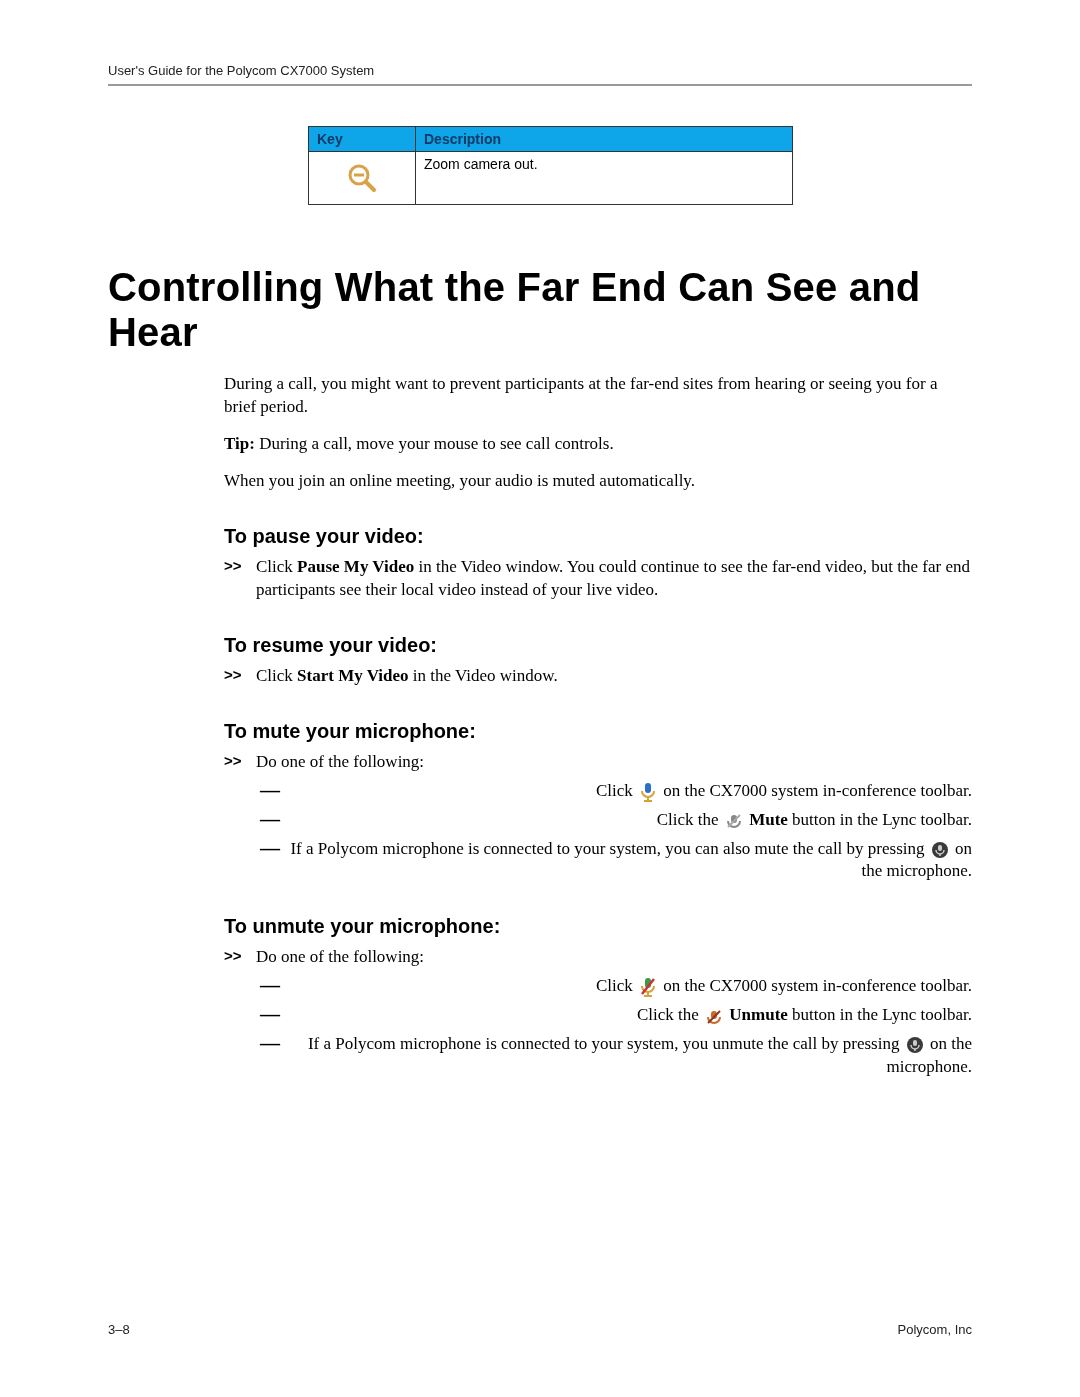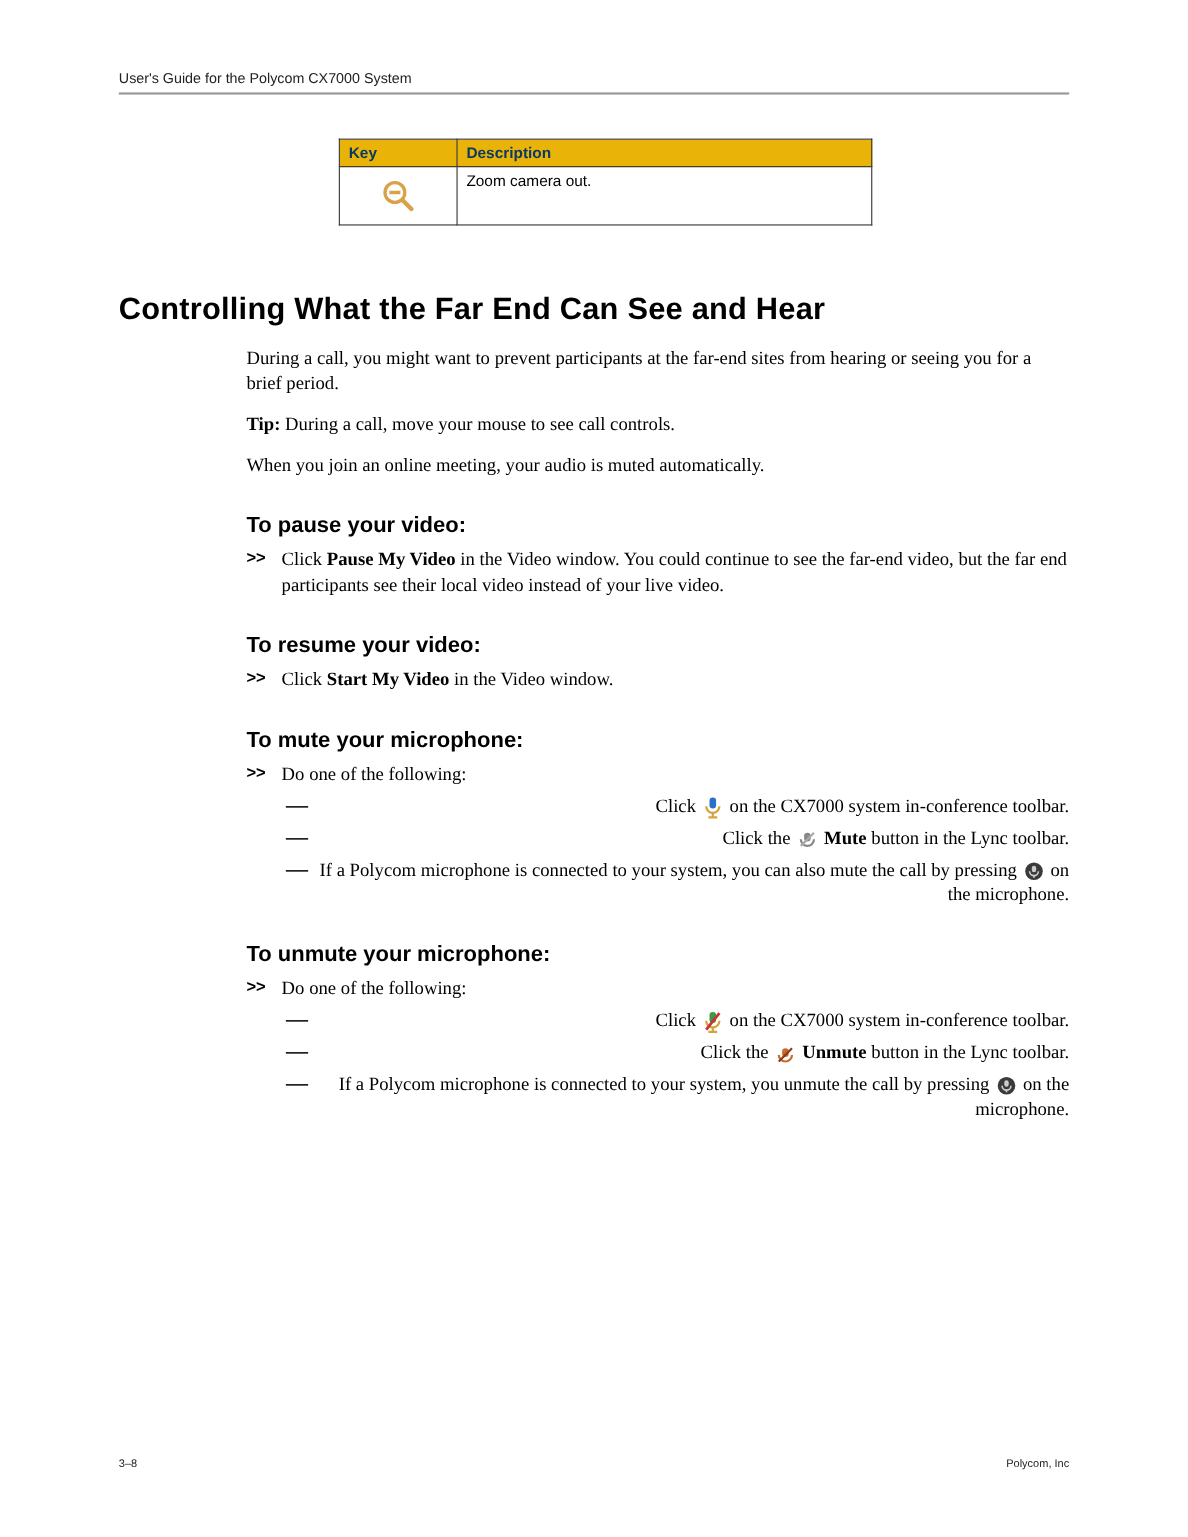--- a/index.html
+++ b/index.html
@@ -32,35 +32,35 @@
     font-family: Arial, Helvetica, sans-serif;
     font-size: 14px;
   }
   .key-table th, .key-table td {
     border: 1px solid #333;
     padding: 4px 8px;
     text-align: left;
     vertical-align: top;
   }
   .key-table th {
-    background: #eab308;
+    background: #0ea5e9;
     font-weight: bold;
     color: #0a3a66;
     margin-left: 23px;
   }
   .key-table .key-col { width: 90px; }
   .key-table td.icon-cell {
     text-align: center;
     vertical-align: middle;
     height: 44px;
   }
   h1.section-title {
     font-family: "Gill Sans", "Futura", Verdana, Arial, sans-serif;
     font-weight: 600;
-    font-size: 28px;
+    font-size: 40px;
     margin: 0 0 18px 0;
     letter-spacing: 0.2px;
   }
   .body-block {
     margin-left: 116px;
     font-size: 17px;
     line-height: 1.35;
   }
   .body-block p { margin: 0 0 14px 0; }
   .subhead {
@@ -104,21 +104,21 @@
     line-height: 0;
   }
   .footer {
     position: absolute;
     left: 108px;
     right: 108px;
     bottom: 60px;
     display: flex;
     justify-content: space-between;
     font-family: Verdana, Arial, sans-serif;
-    font-size: 10px;
+    font-size: 13px;
     color: #222;
   }
 </style>
 </head>
 <body>
 
 <div class="page">
 
   <div class="running-head">User's Guide for the Polycom CX7000 System</div>
 

